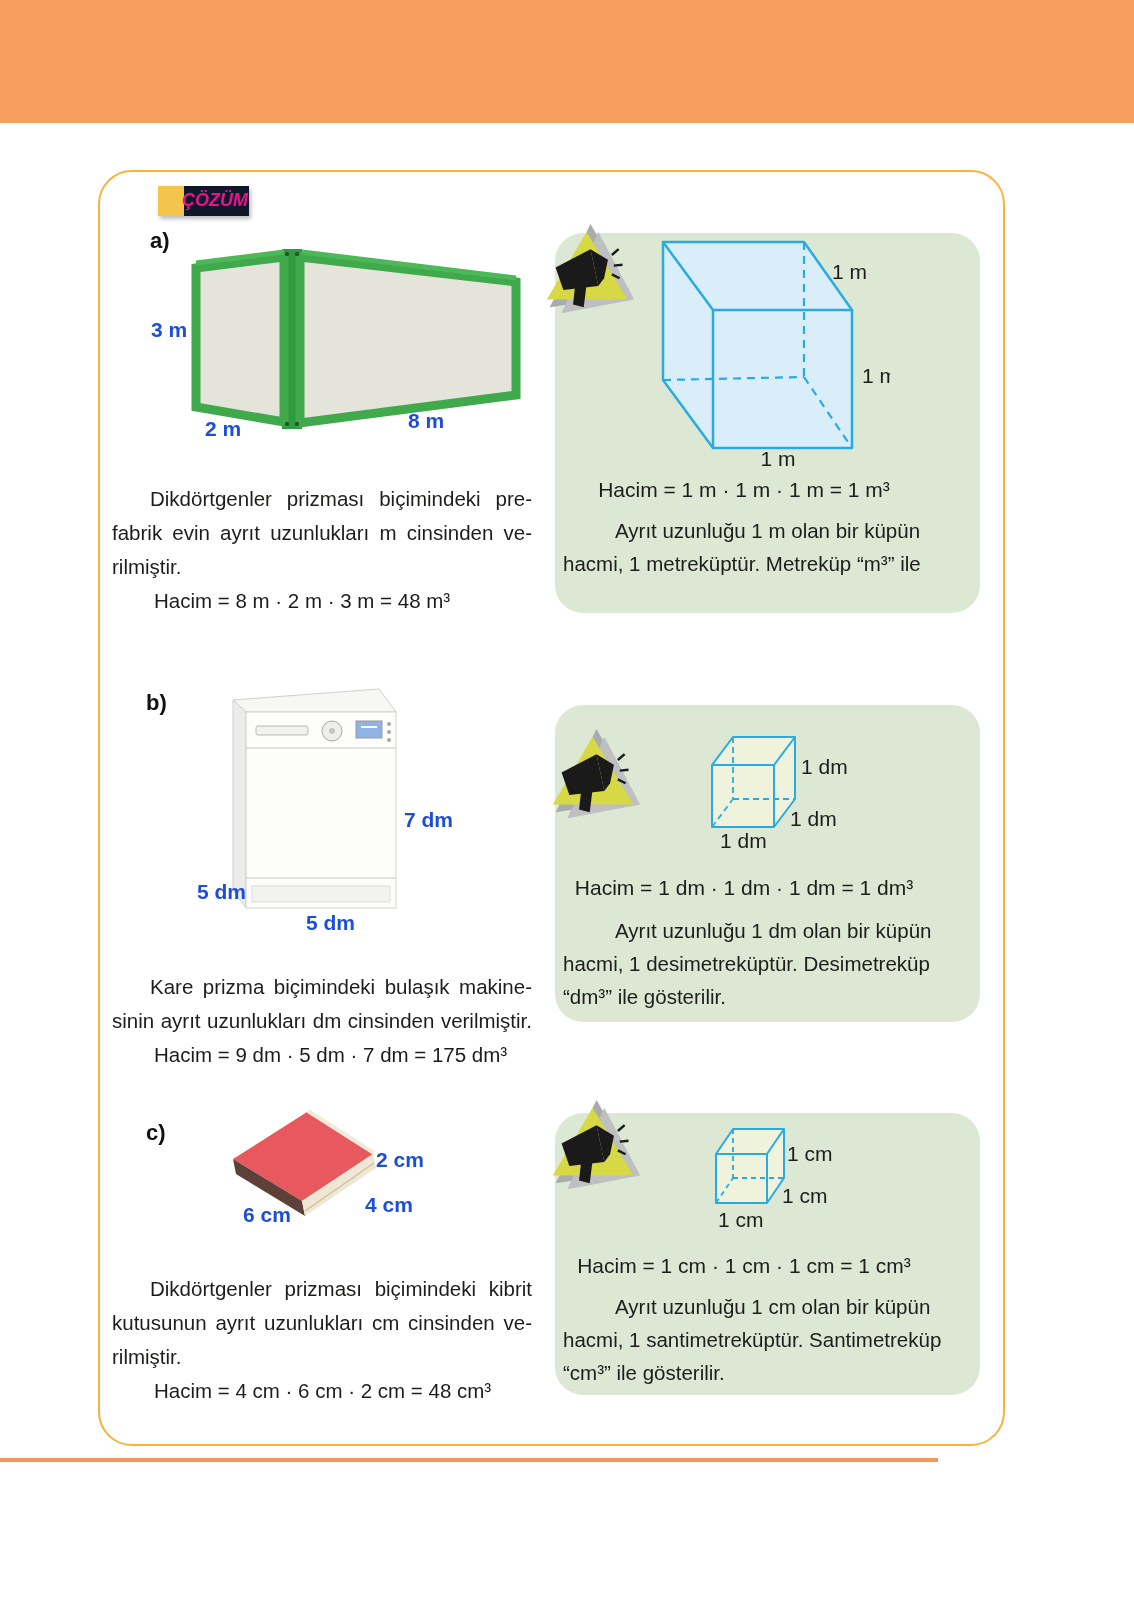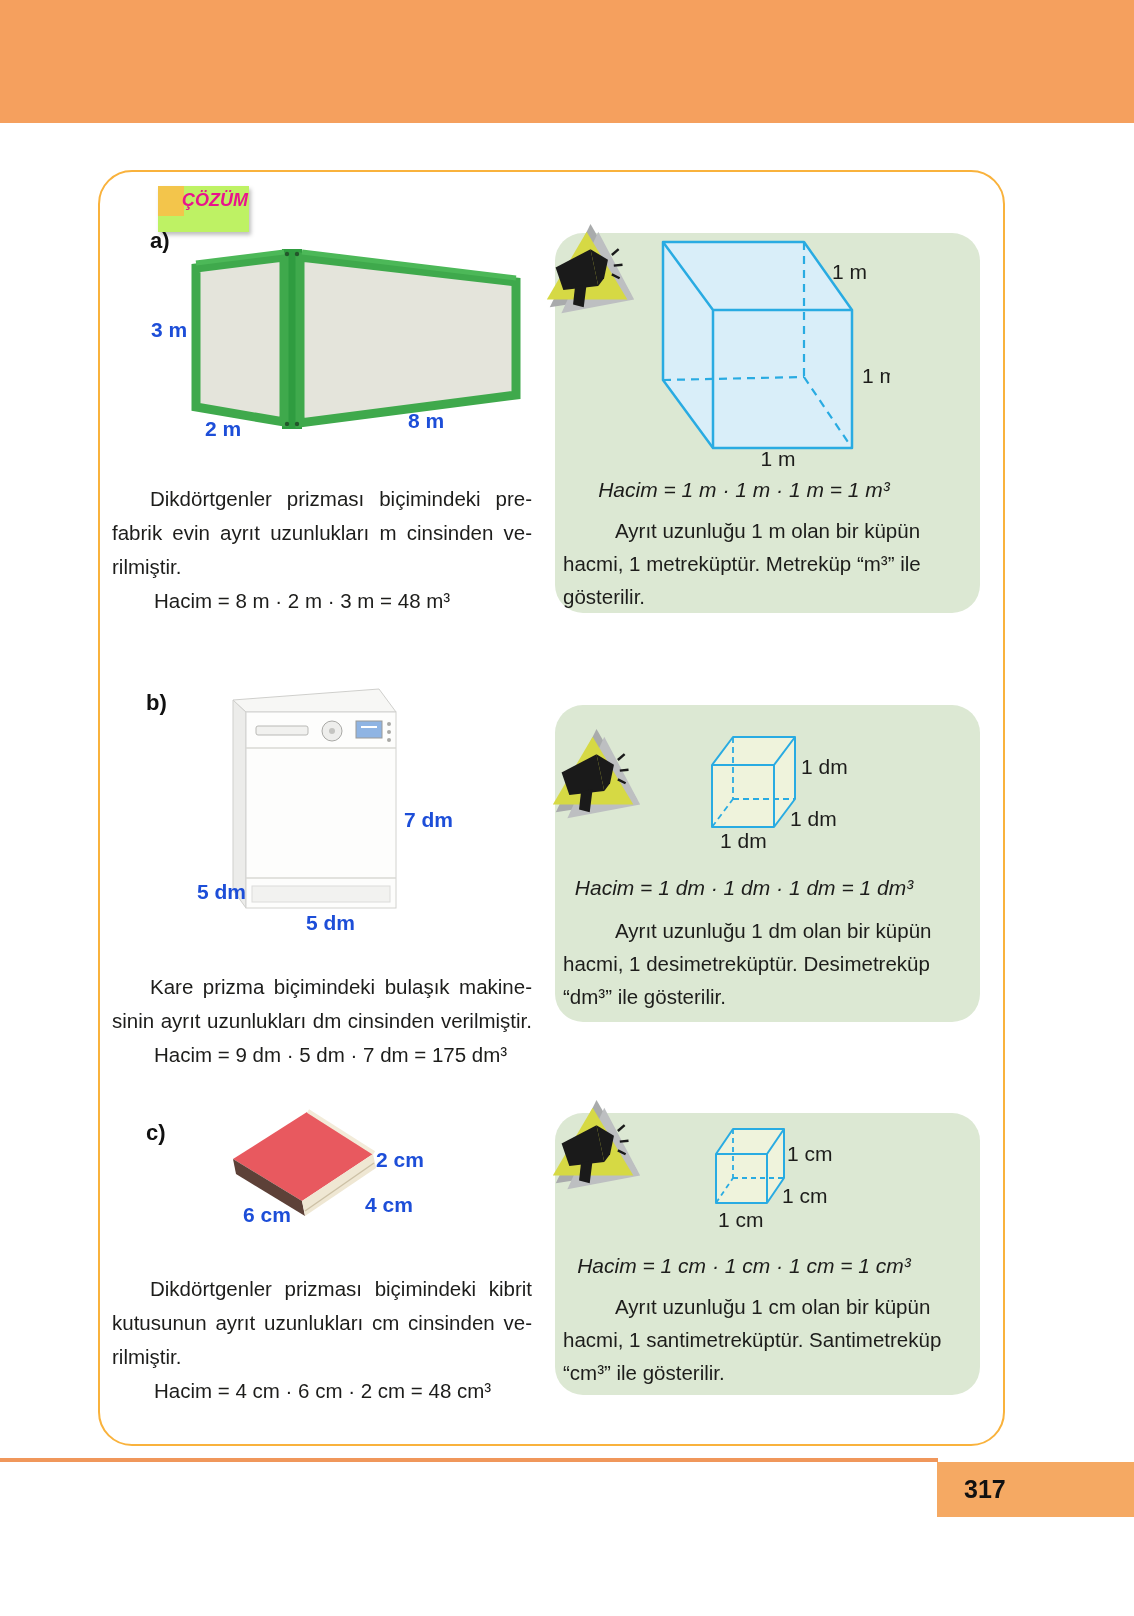--- a/index.html
+++ b/index.html
@@ -1,33 +1,33 @@
 <!DOCTYPE html>
 <html><head>
 <meta charset="utf-8">
 <style>
   html,body{margin:0;padding:0;background:#ffffff;}
   .page{position:relative;width:1134px;height:1616px;background:#ffffff;overflow:hidden;
         font-family:"Liberation Sans",sans-serif;color:#1d1d1b;}
   .abs{position:absolute;}
   .header-band{left:0;top:0;width:1134px;height:123px;background:#f5a05e;}
   .frame{left:98px;top:170px;width:903px;height:1272px;border:2px solid #f9b23c;border-radius:34px;background:#ffffff;}
-  .sticky{left:158px;top:186px;width:91px;height:46px;background:#bef264;box-shadow:2px 3px 4px rgba(0,0,0,0.25);}
+  .sticky{left:158px;top:186px;width:91px;height:30px;background:#0f172a;box-shadow:2px 3px 4px rgba(0,0,0,0.25);}
   .sticky-tab{position:absolute;left:0;top:0;width:26px;height:30px;background:#f3c54b;}
   .sticky-text{position:absolute;left:24px;top:4px;width:66px;text-align:center;
                font-size:18px;font-weight:bold;font-style:italic;color:#e9148c;letter-spacing:0px;}
   .sec-label{font-size:22px;font-weight:bold;color:#111;}
   .para{width:420px;font-size:20.5px;line-height:34px;margin-top:24px;}
   .pline{display:block;}
   .just{text-align:justify;text-align-last:justify;}
   .indent{padding-left:38px;}
   .findent{padding-left:42px;}
   .dim-label{font-size:21px;color:#1d4ed8;white-space:nowrap;font-weight:bold;}
   .info-box{background:#dce8d3;border-radius:28px;}
-  .info-formula{width:378px;text-align:center;font-size:21px;font-style:italic;}
+  .info-formula{width:378px;text-align:center;font-size:21px;}
   .info-text{width:404px;font-size:20.5px;line-height:33px;}
   .iline{display:block;}
   .i-indent{padding-left:52px;}
   .footer-rule{left:0;top:1458px;width:938px;height:4px;background:#f0975b;}
   .page-box{left:937px;top:1462px;width:197px;height:55px;background:#f5a963;}
   .page-num{position:absolute;left:27px;top:13px;font-size:25px;font-weight:bold;color:#111;}
   svg text{font-family:"Liberation Sans",sans-serif;fill:#1d1d1b;font-size:21px;}
 </style>
 </head>
 <body>
@@ -85,21 +85,20 @@
     <path d="M164,12 L164,147 M23,150 L164,147 M164,147 L212,218" fill="none" stroke="#29abe2" stroke-width="2.2" stroke-dasharray="8 6"></path>
     <text x="192" y="49">1 m</text>
     <text x="222" y="153">1 m</text>
     <text x="138" y="236" text-anchor="middle">1 m</text>
   </svg>
 
   <div class="abs info-formula" style="left:555px;top:478px">Hacim =  1 m · 1 m · 1 m = 1 m³</div>
   <div class="abs info-text" style="left:563px;top:514px">
     <span class="iline i-indent">Ayrıt uzunluğu 1 m olan bir küpün</span>
     <span class="iline">hacmi, 1 metreküptür. Metreküp “m³” ile</span>
-    <span class="iline">gösterilir.</span>
   </div>
 
   <div class="abs sec-label" style="left:146px;top:690px">b)</div>
 
   <svg class="abs" style="left:228px;top:686px" width="172" height="228" viewBox="0 0 172 228">
     <polygon points="5,14 18,26 18,222 5,204" fill="#ececea" stroke="#cfcfcc" stroke-width="1"></polygon>
     <polygon points="5,14 151,3 168,26 18,26" fill="#f7f7f5" stroke="#cfcfcc" stroke-width="1"></polygon>
     <rect x="18" y="26" width="150" height="196" fill="#fdfdfc" stroke="#d2d2cf" stroke-width="1"></rect>
     <line x1="18" y1="62" x2="168" y2="62" stroke="#d8d8d5" stroke-width="1.5"></line>
     <rect x="28" y="40" width="52" height="9" rx="2" fill="#f1f1ef" stroke="#b9b9b6"></rect>
@@ -193,17 +192,14 @@
   </svg>
 
   <div class="abs info-formula" style="left:555px;top:1254px">Hacim =  1 cm · 1 cm · 1 cm = 1 cm³</div>
   <div class="abs info-text" style="left:563px;top:1290px">
     <span class="iline i-indent">Ayrıt uzunluğu 1 cm olan bir küpün</span>
     <span class="iline">hacmi, 1 santimetreküptür. Santimetreküp</span>
     <span class="iline">“cm³” ile gösterilir.</span>
   </div>
 
   <div class="abs footer-rule"></div>
-  <div class="abs page-box">
-    <div class="page-num">317</div>
-  </div>
 
 </div>
 
 </body></html>

